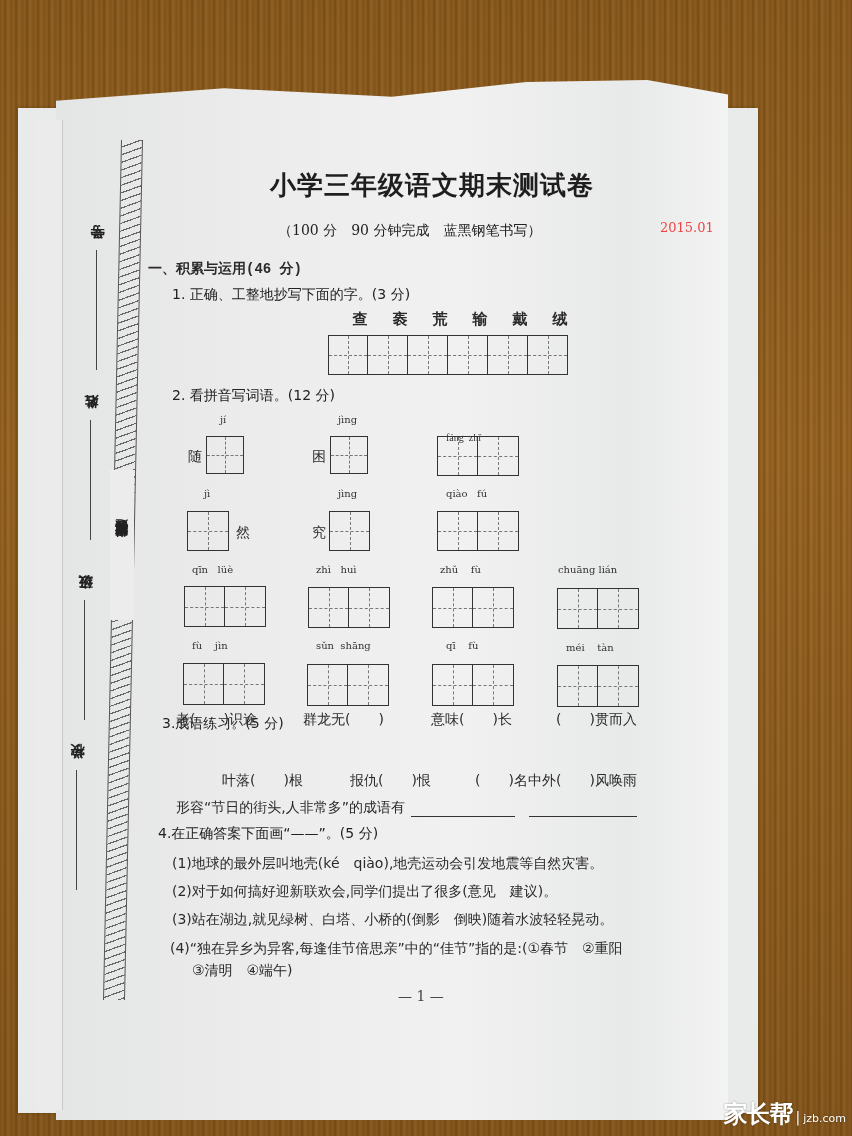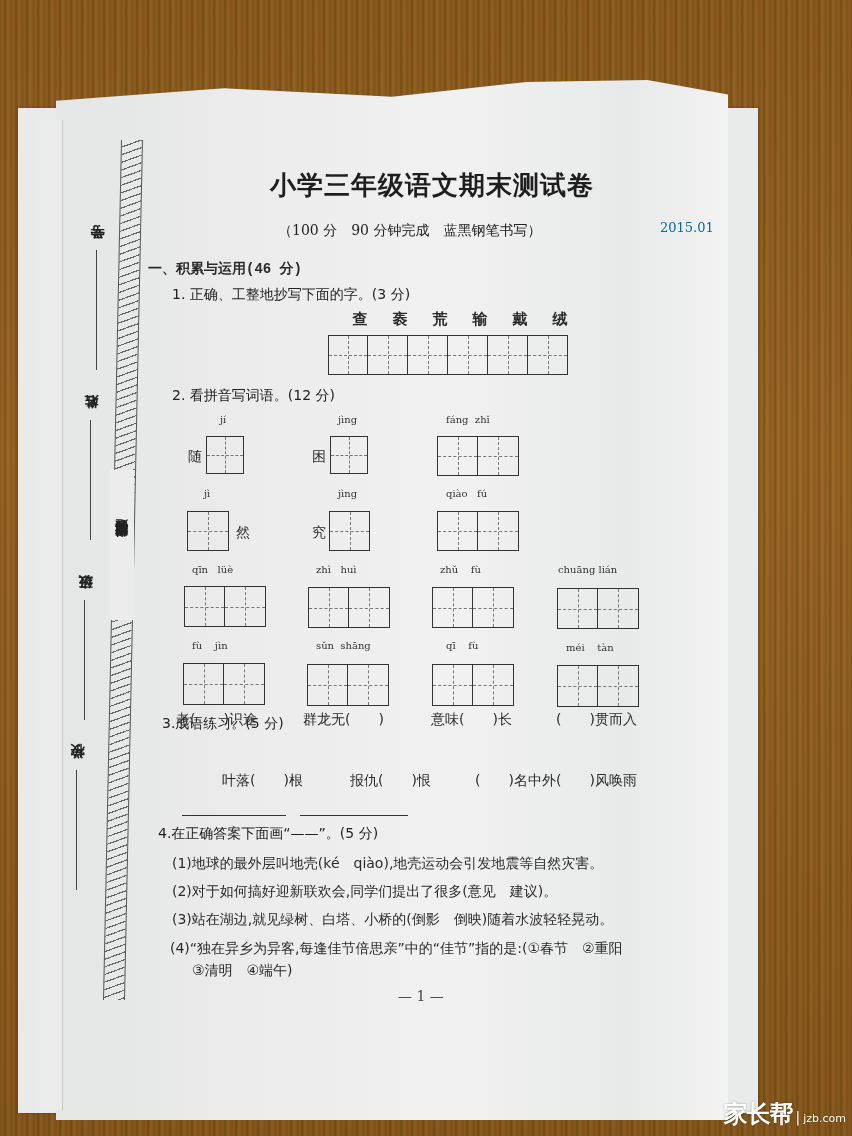--- a/index.html
+++ b/index.html
@@ -47,21 +47,21 @@
     display: flex; align-items: center;
   }
   .side-field .line { display: inline-block; width: 1px; height: 120px; background: #444; margin-top: 4px; }
 
   
   .title {
     position: absolute; left: 270px; top: 168px; font-size: 26px; font-weight: bold;
     font-family: "DejaVu Sans", "Liberation Sans", sans-serif; letter-spacing: 1px; color: #1e1e1e;
   }
   .subtitle { position: absolute; left: 278px; top: 222px; font-size: 14px; color: #222; }
-  .date { position: absolute; left: 660px; top: 220px; font-size: 13px; color: #0369a1; }
+  .date { position: absolute; left: 660px; top: 220px; font-size: 13px; color: #ef4444; }
 
   .section { position: absolute; left: 148px; top: 260px; font-size: 14px; font-weight: bold; font-family: Liberation Mono, monospace; }
   .q { position: absolute; font-size: 14px; font-family: "DejaVu Sans", sans-serif; color: #222; }
 
   .copy-chars { position: absolute; left: 340px; top: 310px; display: flex; gap: 0; font-size: 15px; font-weight: bold; }
   .copy-chars span { width: 40px; text-align: center; }
 
   .tian { display: inline-block; width: 38px; height: 38px; border: 1.5px solid #333; position: relative; box-sizing: border-box; background: transparent; }
   .tian::before { content: ""; position: absolute; left: 50%; top: 0; bottom: 0; border-left: 1px dashed #777; }
   .tian::after { content: ""; position: absolute; top: 50%; left: 0; right: 0; border-top: 1px dashed #777; }
@@ -149,21 +149,21 @@
 <div class="py-boxes" style="left:206px; top:436px;">
     <span class="tian"></span>
   </div>
 
 <div class="py-label" style="left:338px; top:414px;">jìng</div>
 <div class="py-char" style="left:312px; top:448px;">困</div>
 <div class="py-boxes" style="left:330px; top:436px;">
     <span class="tian"></span>
   </div>
 
-<div class="py-label" style="left:446px; top:414px; white-space:pre;">fáng  zhǐ</div>
+<div class="py-label" style="left:446px; top:432px; white-space:pre;font-family:Liberation Serif, serif;">fáng  zhǐ</div>
 <div class="py-boxes" style="left:437px; top:436px;">
     <span class="tian" style="width:41px;height:40px"></span>
     <span class="tian" style="width:41px;height:40px"></span>
   </div>
 
 <div class="py-label" style="left:204px; top:488px;">jì</div>
 <div class="py-boxes" style="left:187px; top:511px;">
     <span class="tian" style="width:42px;height:40px"></span>
   </div>
 <div class="py-char" style="left:236px; top:524px;">然</div>
@@ -235,20 +235,21 @@
   <span style="width:125px">意味(　　)长</span>
   <span>(　　)贯而入</span>
 </div>
 <div class="idiom-row" style="top:772px;text-align:right;">
   <span style="width:127px">叶落(　　)根</span>
   <span style="width:128px">报仇(　　)恨</span>
   <span style="width:125px">(　　)名中外</span>
   <span>(　　)风唤雨</span>
 </div>
 <div class="idiom-row" style="top:799px; align-items:flex-end;">
+  <span>形容“节日的街头,人非常多”的成语有</span>
   <span class="blank" style="width:104px"></span>
   <span class="blank" style="width:108px; margin-left:14px"></span>
 </div>
 
 <div class="q" style="left:158px; top:825px;">4.在正确答案下面画“——”。(5 分)</div>
 <div class="opt" style="left:172px; top:855px;">(1)地球的最外层叫地壳(ké　qiào),地壳运动会引发地震等自然灾害。</div>
 <div class="opt" style="left:172px; top:883px;">(2)对于如何搞好迎新联欢会,同学们提出了很多(意见　建议)。</div>
 <div class="opt" style="left:172px; top:911px;">(3)站在湖边,就见绿树、白塔、小桥的(倒影　倒映)随着水波轻轻晃动。</div>
 <div class="opt" style="left:170px; top:940px;">(4)“独在异乡为异客,每逢佳节倍思亲”中的“佳节”指的是:(①春节　②重阳</div>
 <div class="opt" style="left:192px; top:962px;">③清明　④端午)</div>

